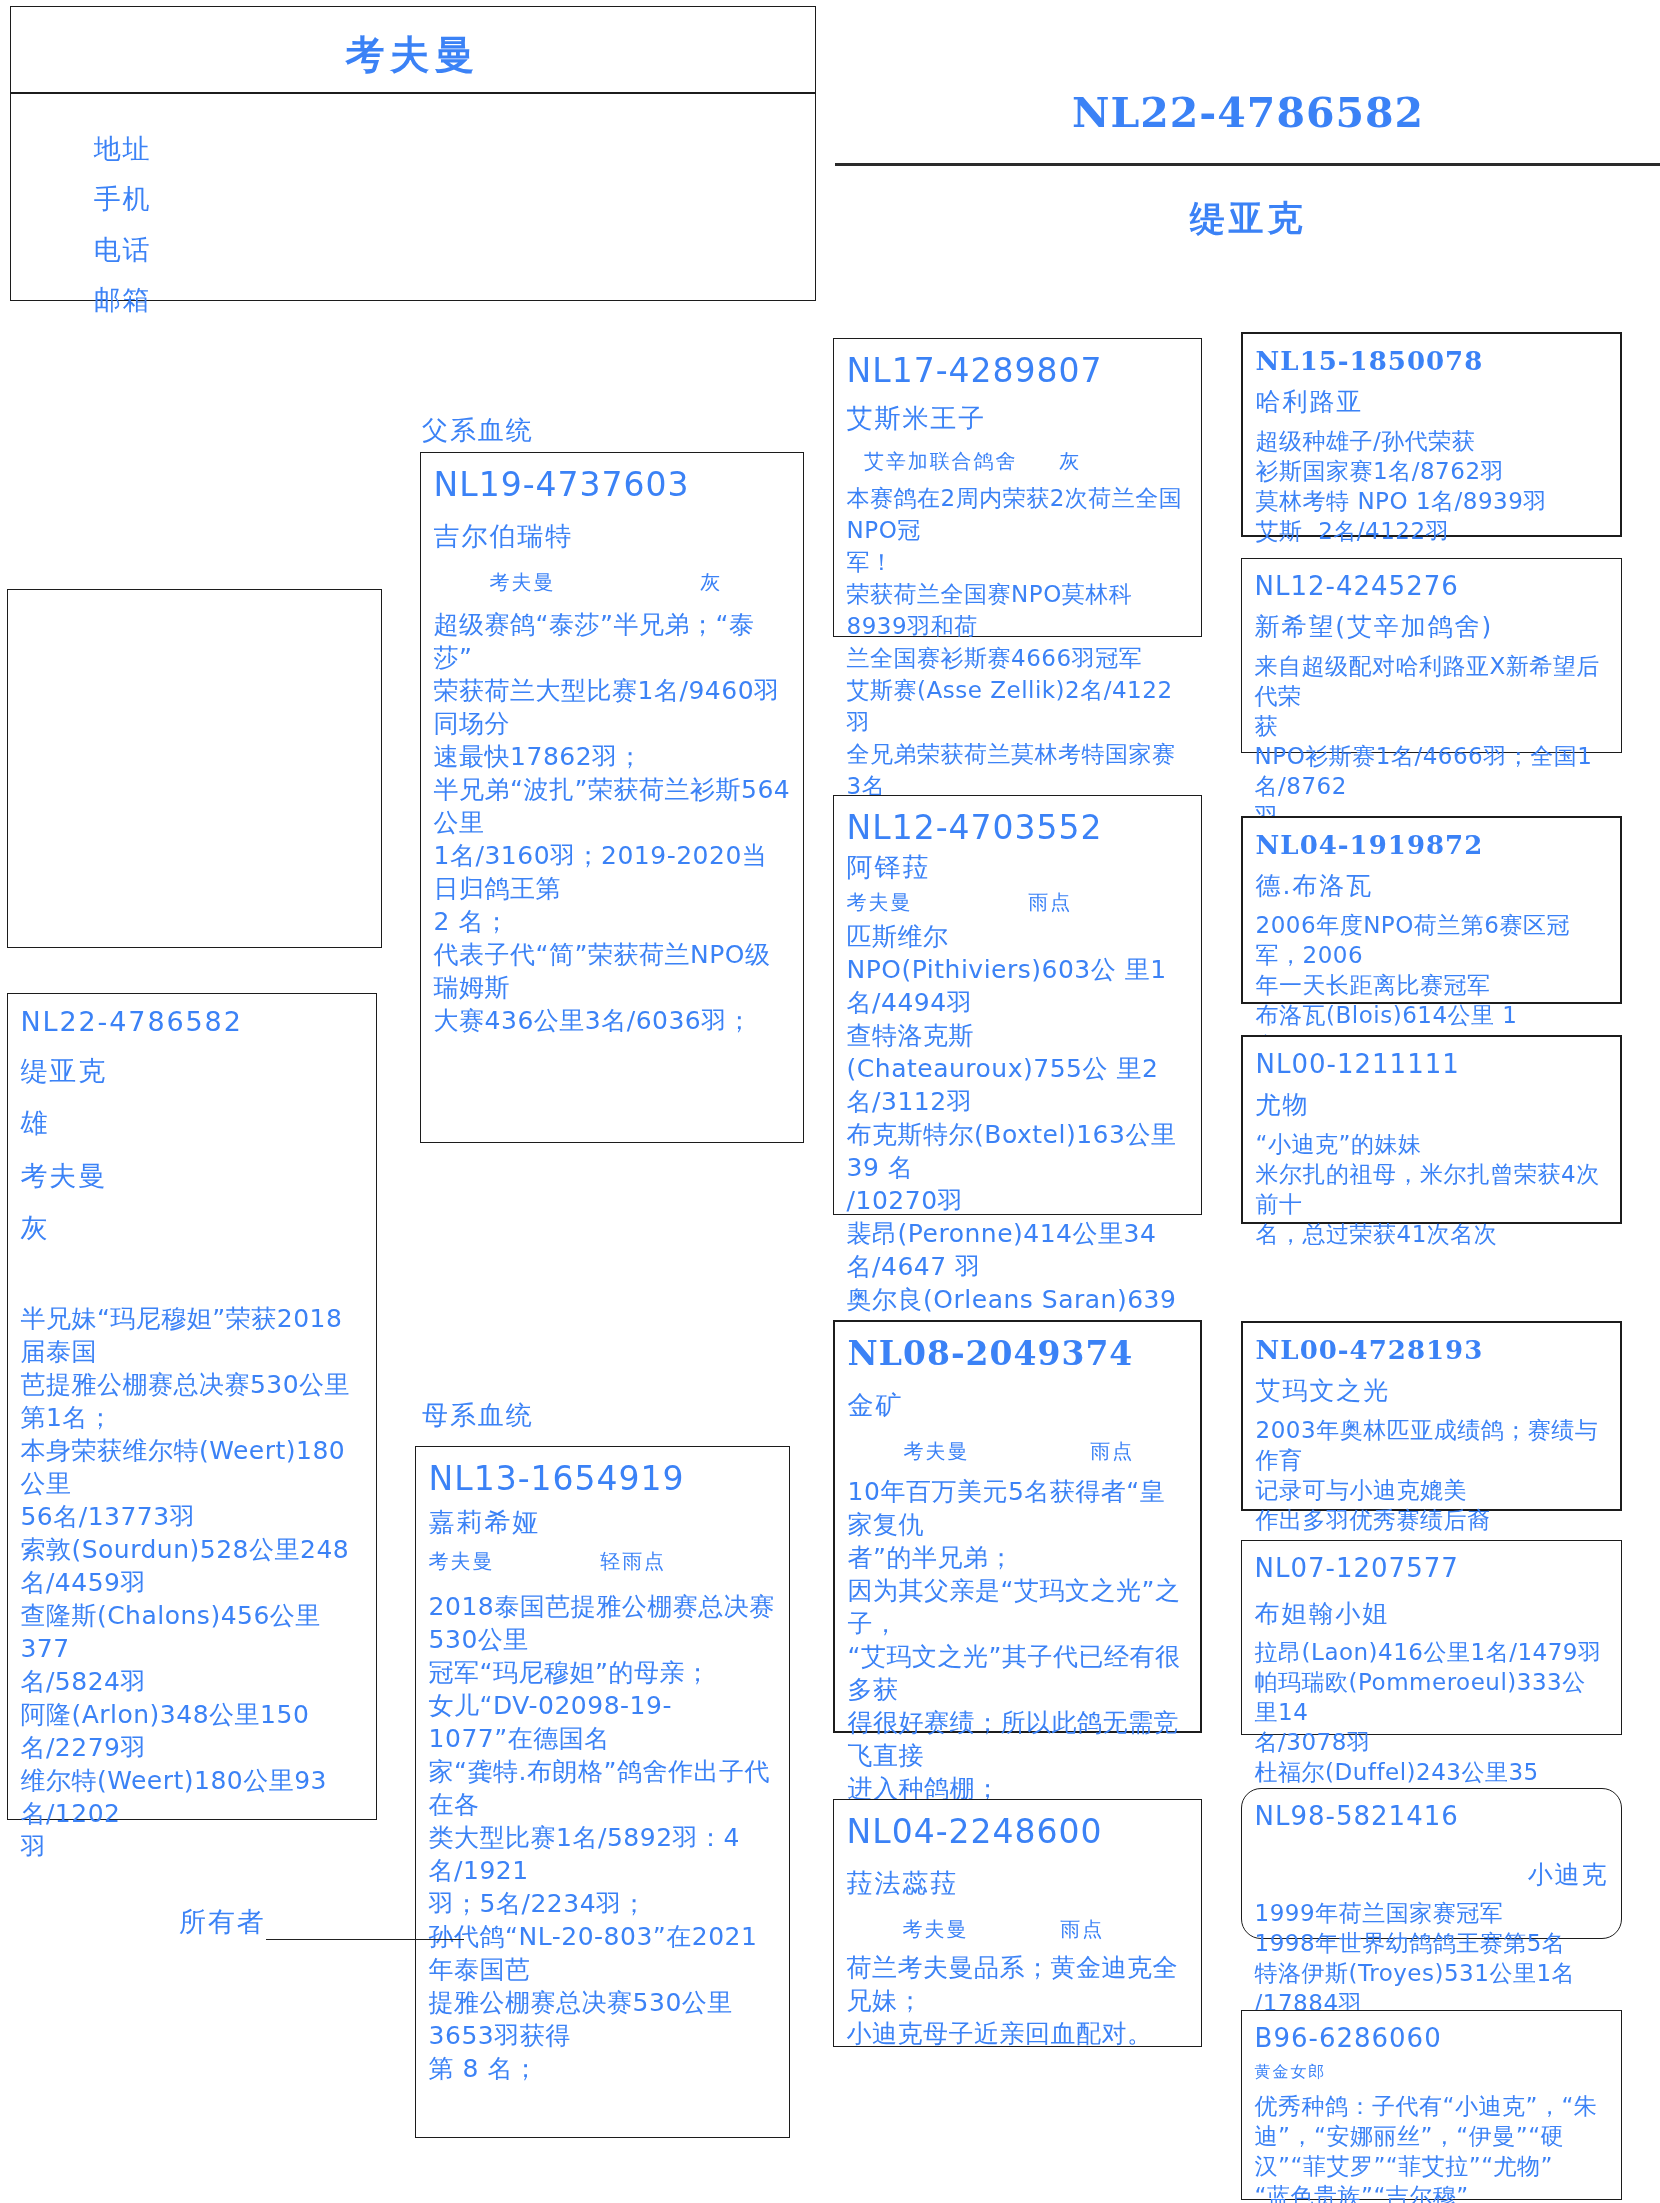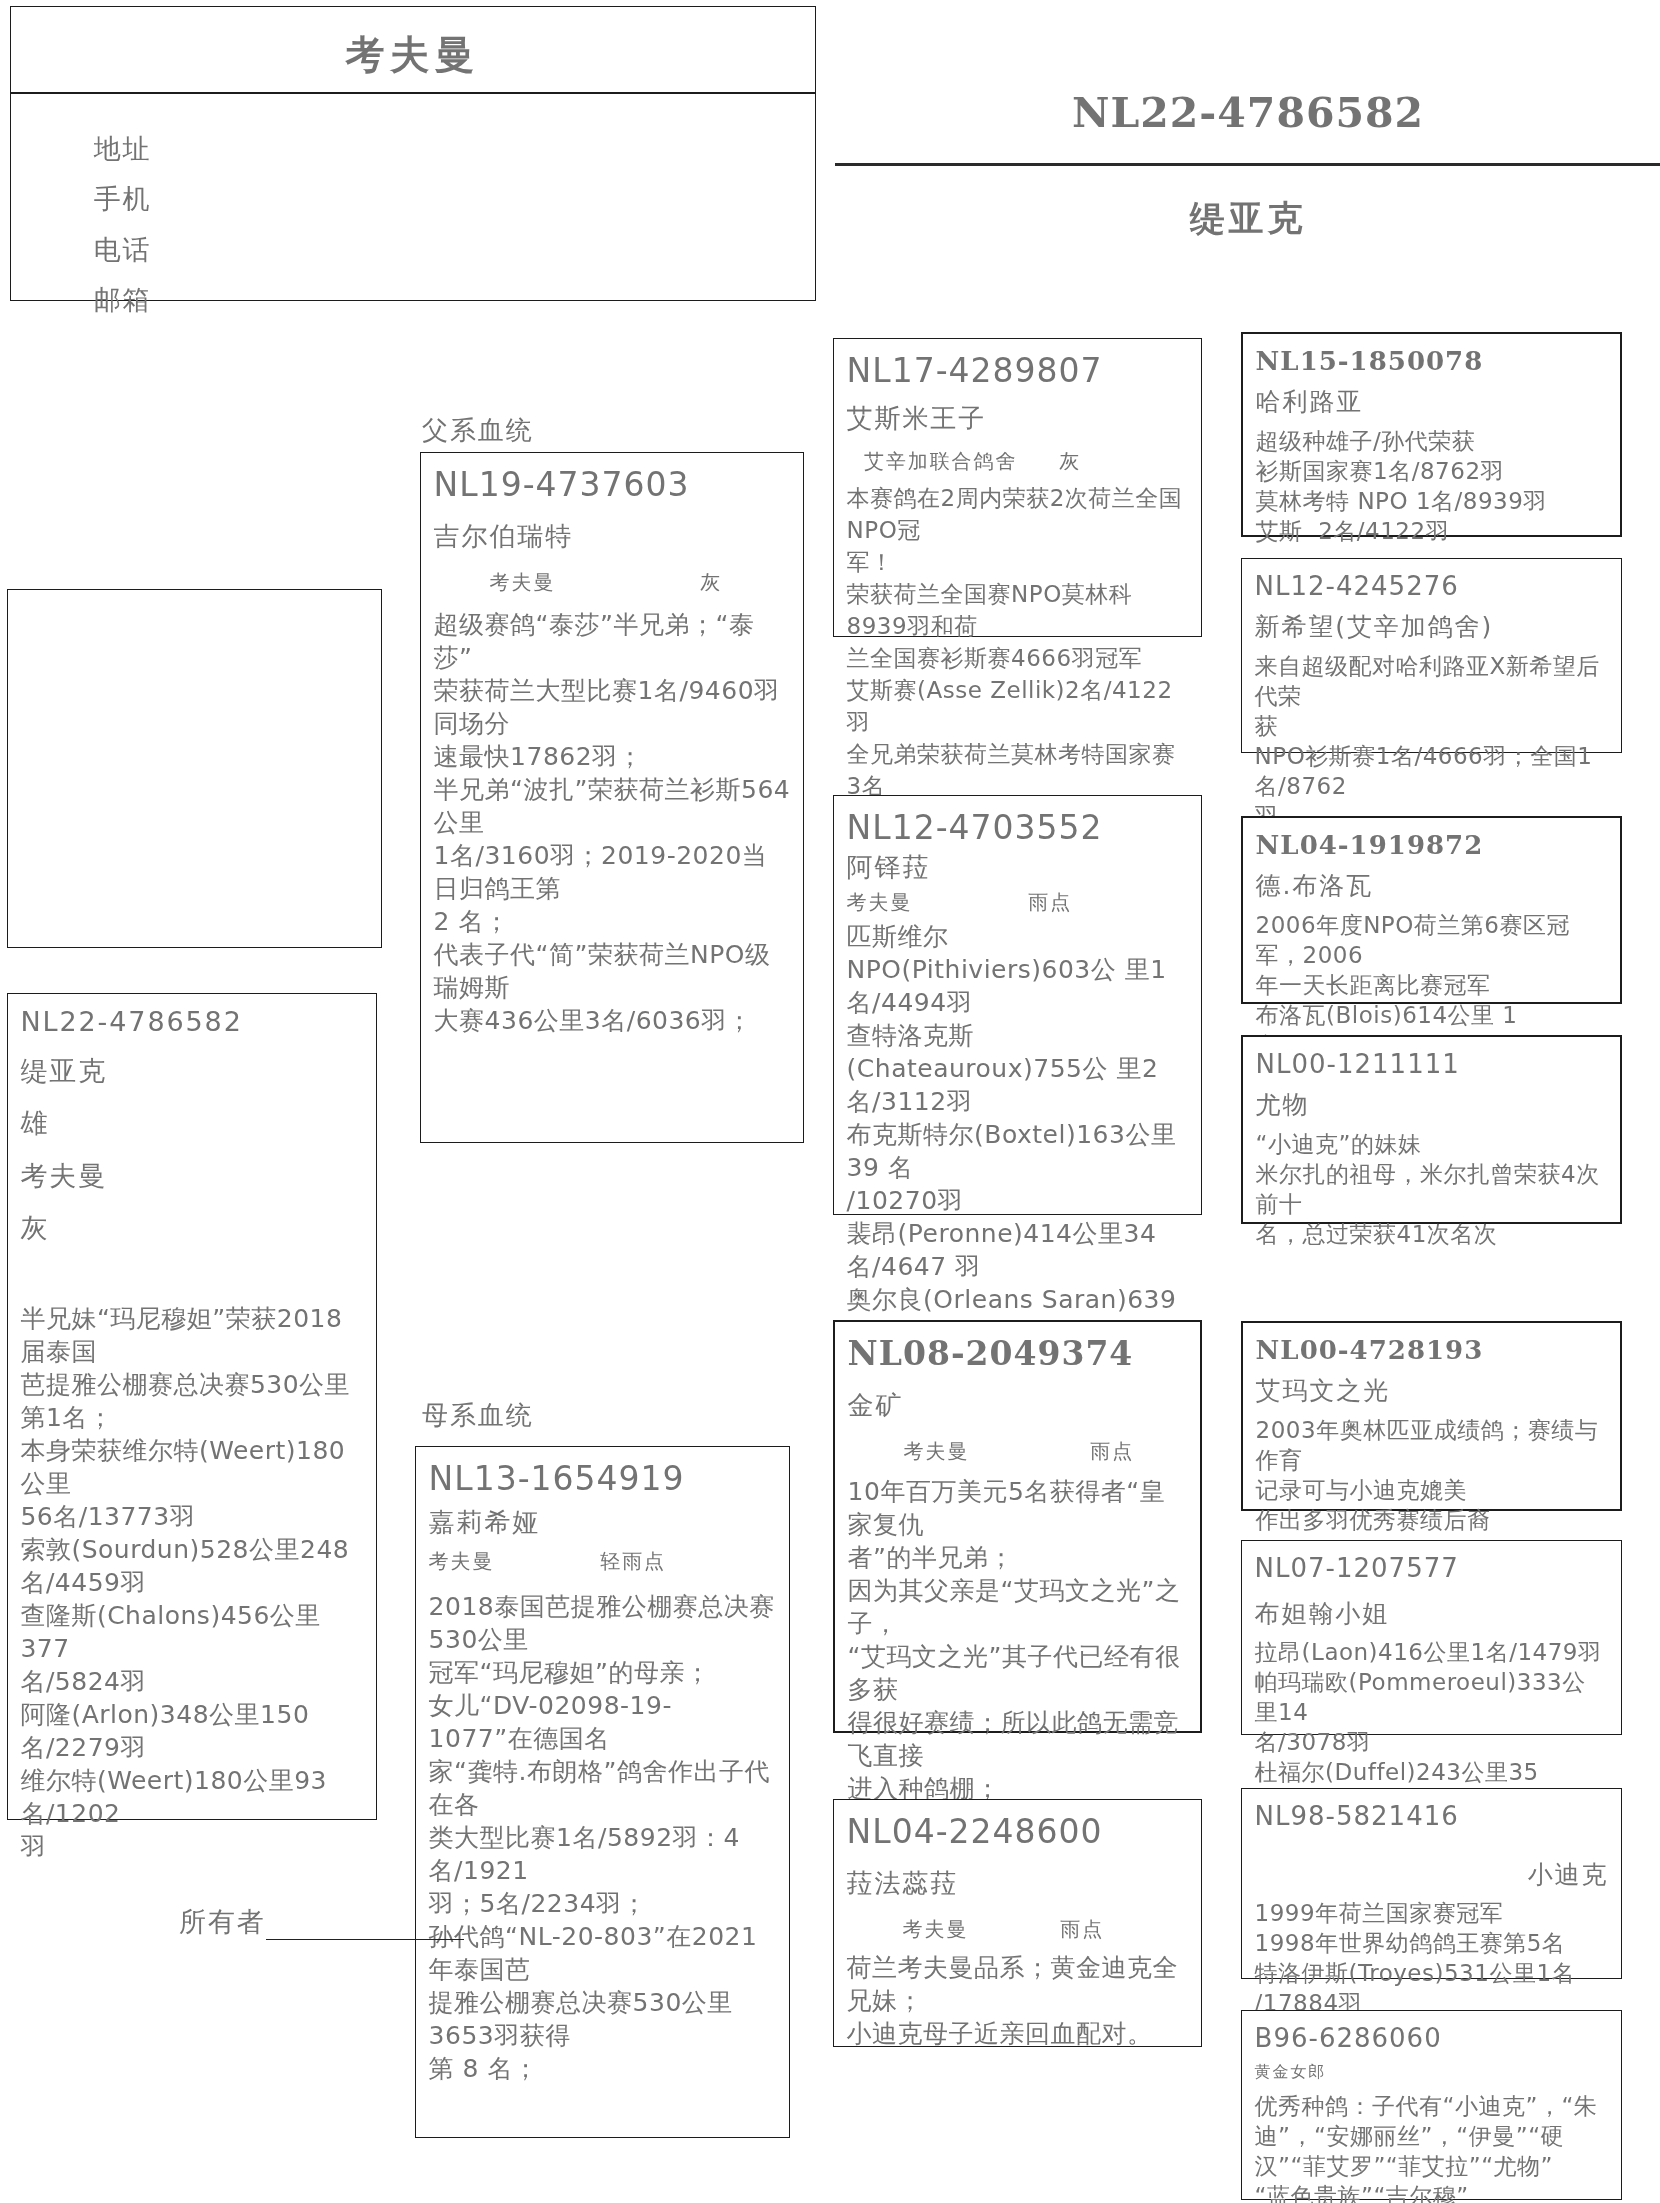--- a/index.html
+++ b/index.html
@@ -1,18 +1,18 @@
 <!DOCTYPE html>
 <html><head>
 <meta charset="utf-8">
 <style>
   html,body { margin:0; padding:0; background:#e8e8e8; }
   .page {
     position:relative; width:1661px; height:2203px; margin:0 auto;
-    background:#ffffff; color:#737373;
+    background:#ffffff; color:#3b82f6;
     font-family:"DejaVu Sans","Liberation Sans",sans-serif;
     overflow:hidden;
   }
   .abs { position:absolute; box-sizing:border-box; }
   .box { border:1.9px solid #1c1c1c; background:#fff; }
   .box.bold { border-width:2.9px; }
 
   
   .loft-title {
     text-align:center; font-size:39px; font-weight:bold;
@@ -233,21 +233,21 @@
 
   <div class="abs box pbox" style="left:1241px; top:1540px; width:381px; height:195px;">
     <div class="ring" style="font-size:26px;">NL07-1207577</div>
     <div class="pname" style="font-size:25px; margin-top:14px;">布妲翰小姐</div>
     <div class="details" style="margin-top:7.7px; line-height:30px;">拉昂(Laon)416公里1名/1479羽
 帕玛瑞欧(Pommeroeul)333公里14
 名/3078羽
 杜福尔(Duffel)243公里35</div>
   </div>
 
-  <div class="abs box pbox" style="left:1241px; top:1788px; width:381px; height:191px;">
+  <div class="abs box pbox" style="left:1241px; top:1788px; width:381px; height:151px;border-radius:20px;">
     <div class="ring" style="font-size:26px;">NL98-5821416</div>
     <div class="pname" style="font-size:25px; margin-top:27px;text-align:right;">小迪克</div>
     <div class="details" style="margin-top:7.7px; line-height:30px;">1999年荷兰国家赛冠军
 1998年世界幼鸽鸽王赛第5名
 特洛伊斯(Troyes)531公里1名
 /17884羽</div>
   </div>
 
   <div class="abs box pbox" style="left:1241px; top:2010px; width:381px; height:190px;">
     <div class="ring" style="font-size:26px;">B96-6286060</div>

